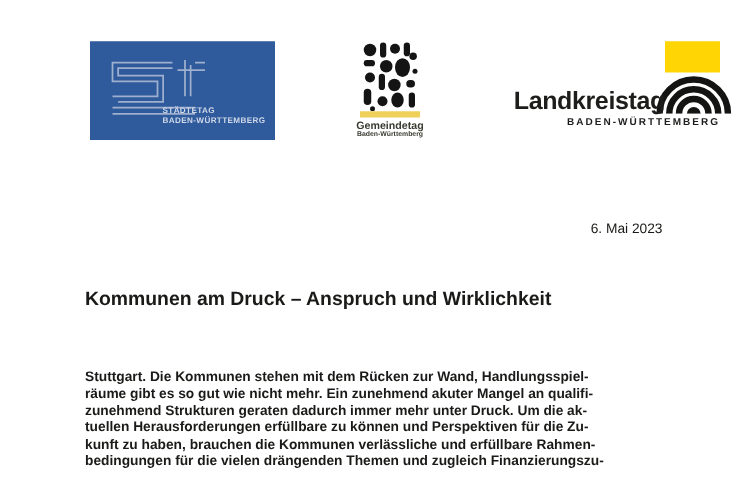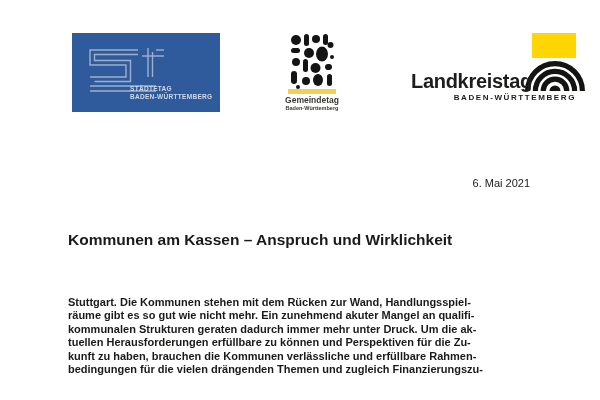--- a/index.html
+++ b/index.html
@@ -123,29 +123,29 @@
         <path d="M 2.6,33 A 27.4,27.4 0 0 1 57.4,33"></path>
         <path d="M 10.4,33 A 19.6,19.6 0 0 1 49.6,33"></path>
         <path d="M 18.2,33 A 11.8,11.8 0 0 1 41.8,33"></path>
       </g>
       <path d="M 24.5,33 A 5.5,5.5 0 0 1 35.5,33 Z" fill="#141412"></path>
     </svg>
     <div class="lk-name">Landkreistag</div>
     <div class="lk-sub">BADEN-WÜRTTEMBERG</div>
   </div>
 
-  <div class="date-line">6. Mai 2021</div>
+  <div class="date-line">6. Mai 2023</div>
 
 
   <div class="headline">
-    <div>Kommunen am Kassen – Anspruch und Wirklichkeit</div>
+    <div>Kommunen am Druck – Anspruch und Wirklichkeit</div>
   </div>
 
   <div class="body-text">
     <div class="bline">Stuttgart. Die Kommunen stehen mit dem Rücken zur Wand, Handlungsspiel-</div>
     <div class="bline">räume gibt es so gut wie nicht mehr. Ein zunehmend akuter Mangel an quali­fi-</div>
-    <div class="bline">kommunalen Strukturen geraten dadurch immer mehr unter Druck. Um die ak-</div>
+    <div class="bline">zunehmend Strukturen geraten dadurch immer mehr unter Druck. Um die ak-</div>
     <div class="bline">tuellen Herausforderungen erfüllbare zu können und Perspektiven für die Zu-</div>
     <div class="bline">kunft zu haben, brauchen die Kommunen verlässliche und erfüllbare Rahmen-</div>
     <div class="bline">bedingungen für die vielen drängenden Themen und zugleich Finanzierungszu-</div>
   </div>
 
 </div>
 
 </body></html>

